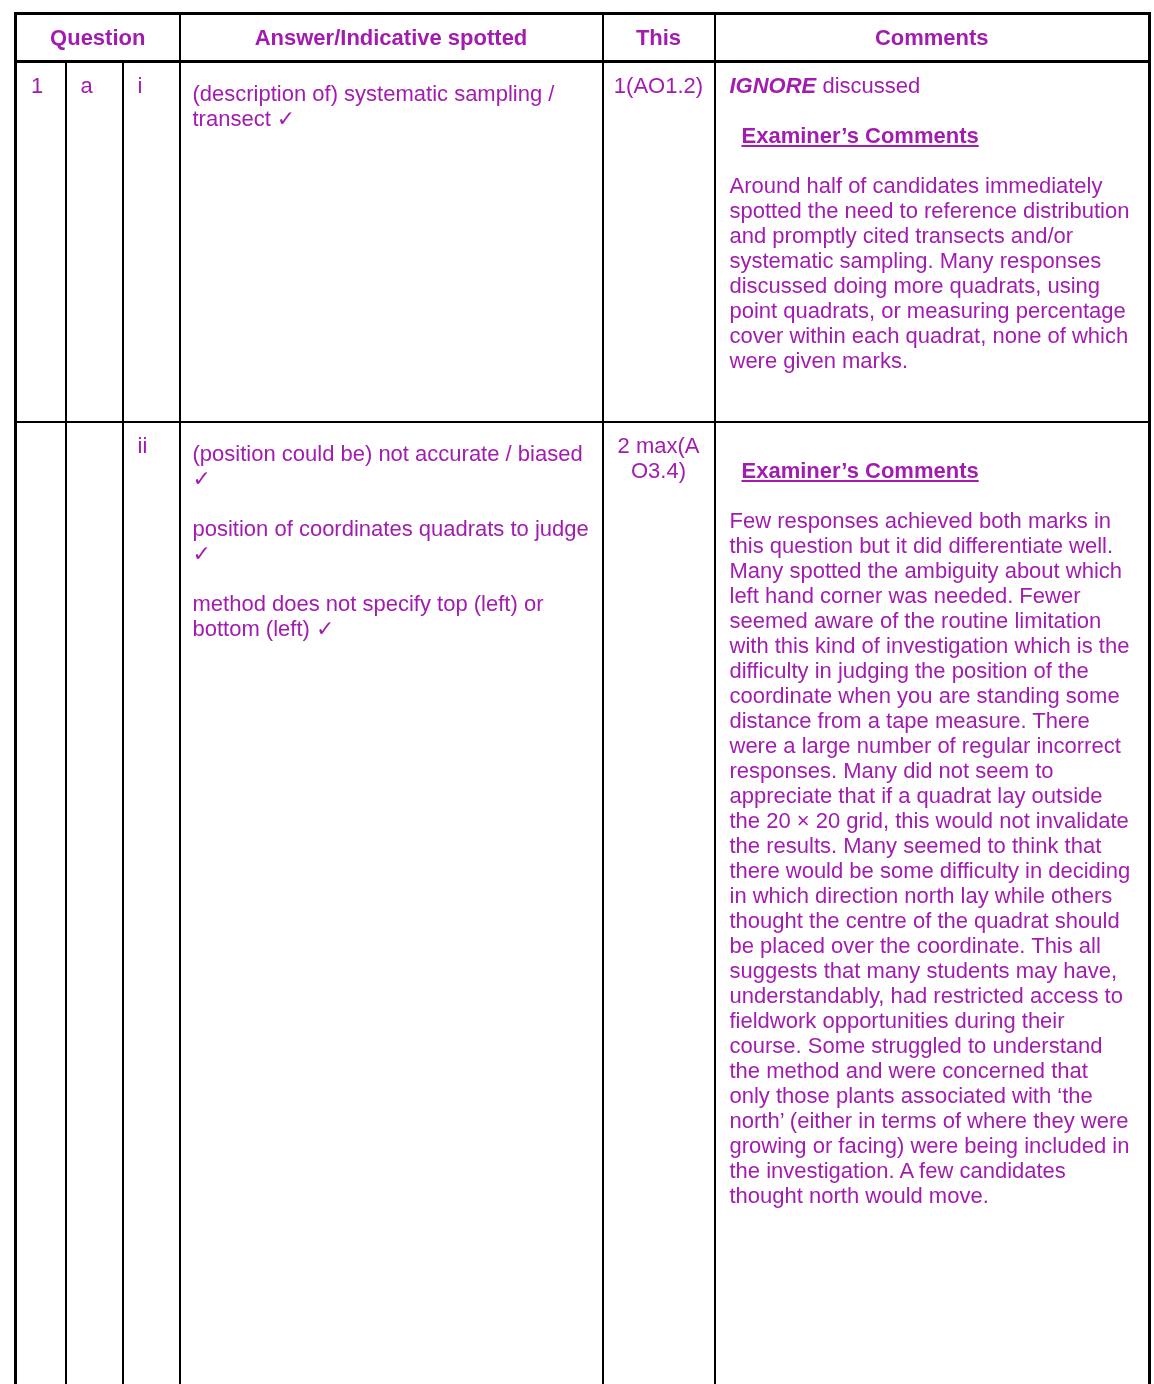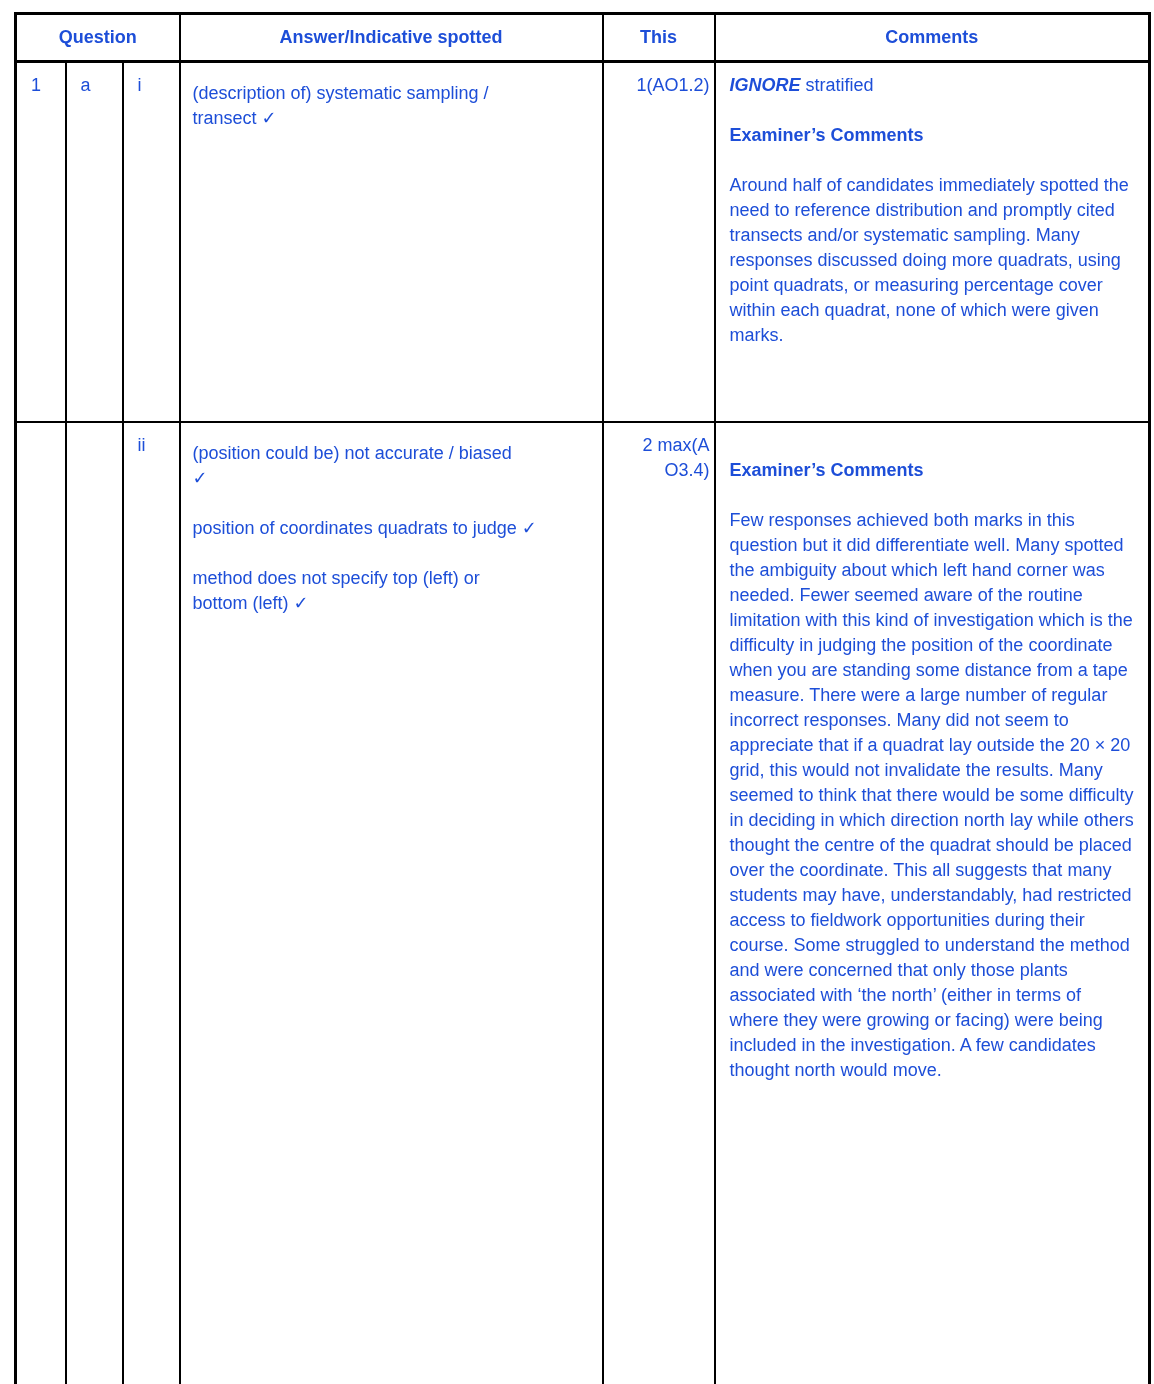--- a/index.html
+++ b/index.html
@@ -20,23 +20,23 @@
     left: 14px;
     top: 12px;
     width: 1134px;
     border-collapse: collapse;
     table-layout: fixed;
     border: 3px solid #000;
   }
   .ms-table th, .ms-table td {
     border: 2px solid #000;
     vertical-align: top;
-    font-size: 18px;
+    font-size: 22px;
     line-height: 25px;
-    color: #1d4ed8;
+    color: #a21caf;
     overflow: hidden;
   }
   .ms-table thead th {
     height: 41px;
     vertical-align: middle;
     text-align: center;
     font-weight: bold;
     border-bottom: 3px solid #000;
     padding: 2px 4px;
   }
@@ -44,36 +44,37 @@
   tr.body-row-2 > td { height: 954px; }
   td.q-cell {
     padding: 10px 4px 10px 14px;
     text-align: left;
   }
   td.answer-cell {
     padding: 10px 12px;
   }
   td.marks-cell {
     padding: 10px 4px;
-    text-align: right;
+    text-align: center;
     white-space: pre-line;
   }
   td.guidance-cell {
     padding: 10px 14px;
   }
   .answer-point {
     margin: 8px 0 25px 0;
     white-space: pre-line;
   }
   .answer-point:last-child { margin-bottom: 0; }
   .g-line { margin: 0; }
   .g-bold { font-weight: bold; font-style: italic; }
   .g-heading {
     font-weight: bold;
-    margin: 25px 0;
+    text-decoration: underline;
+    margin: 25px 12px;
   }
   .g-heading.offset-top { margin-top: 25px; }
   .g-par { margin: 25px 0 0 0; }
 </style>
 </head>
 <body>
 
 <div class="page">
   <table class="ms-table">
     <colgroup>
@@ -96,21 +97,21 @@
       <tr class="body-row-1">
         <td class="q-cell">1</td>
         <td class="q-cell">a</td>
         <td class="q-cell">i</td>
         <td class="answer-cell">
           <p class="answer-point">(description of) systematic sampling /
 transect ✓</p>
         </td>
         <td class="marks-cell">1(AO1.2)</td>
         <td class="guidance-cell">
-          <p class="g-line"><span class="g-bold">IGNORE</span><span> stratified</span></p>
+          <p class="g-line"><span class="g-bold">IGNORE</span><span> discussed</span></p>
           <p class="g-heading">Examiner’s Comments</p>
           <p class="g-par">Around half of candidates immediately spotted the need to reference distribution and promptly cited transects and/or systematic sampling. Many responses discussed doing more quadrats, using point quadrats, or measuring percentage cover within each quadrat, none of which were given marks.</p>
         </td>
       </tr>
       <tr class="body-row-2">
         <td class="q-cell"></td>
         <td class="q-cell"></td>
         <td class="q-cell">ii</td>
         <td class="answer-cell">
           <p class="answer-point">(position could be) not accurate / biased

